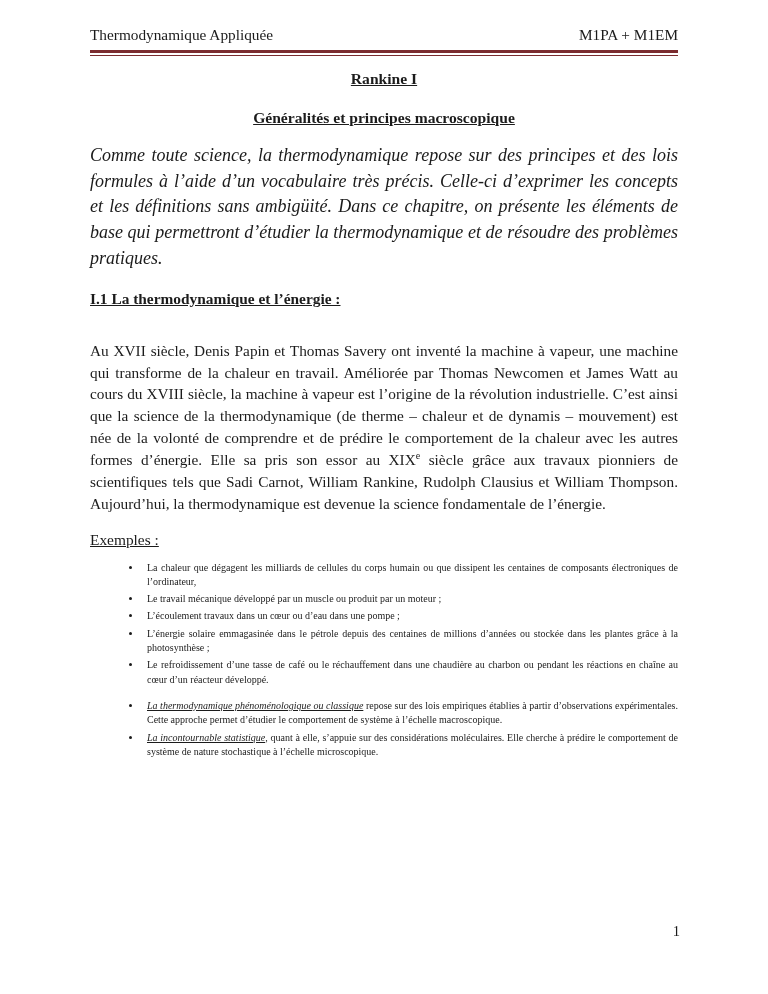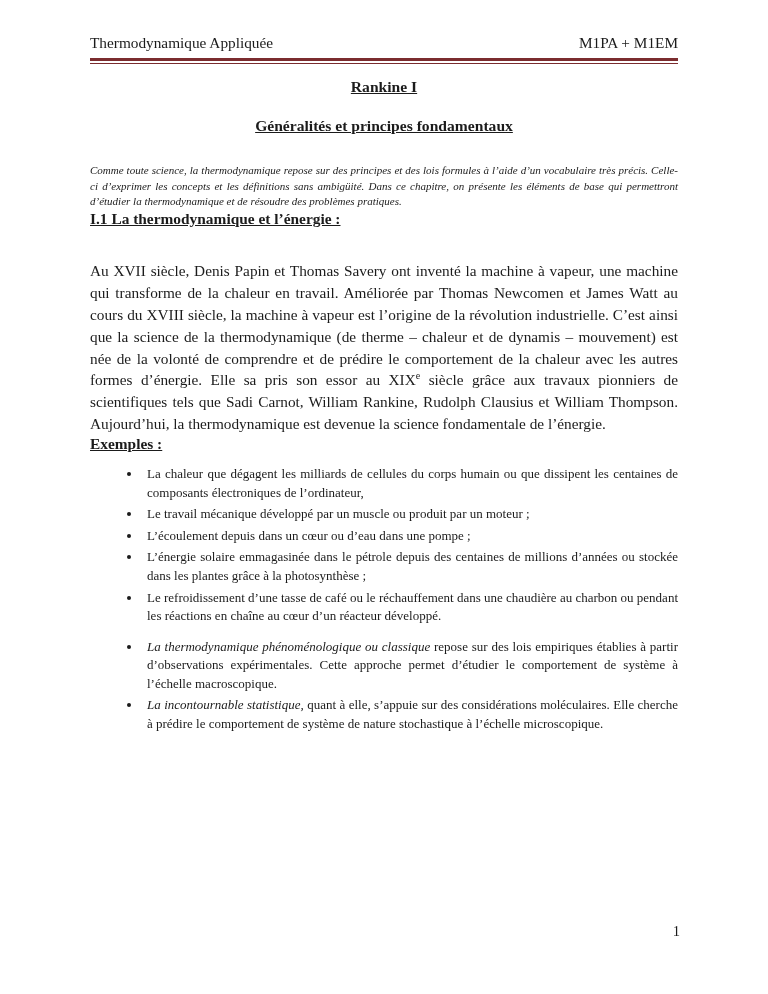--- a/index.html
+++ b/index.html
@@ -6,21 +6,21 @@
   html, body { background: #ffffff; }
   body {
     font-family: "Liberation Serif", "DejaVu Serif", serif;
     color: #1b1b1b;
   }
   .page {
     position: relative;
     width: 768px;
     height: 994px;
     background: #ffffff;
-    padding: 34px 90px 0 90px;
+    padding: 26px 90px 0 90px;
     overflow: hidden;
   }
   .header-row {
     display: flex;
     justify-content: space-between;
     align-items: baseline;
     font-size: 15.3px;
     padding-bottom: 6px;
   }
   .header-rule {
@@ -34,55 +34,58 @@
     text-align: center;
     font-weight: bold;
     font-size: 15.6px;
     margin-top: 14px;
   }
   .subtitle { margin-top: 21px; }
   .u { text-decoration: underline; }
   .intro {
     font-style: italic;
     text-align: justify;
-    font-size: 11px;
+    font-size: 18px;
     line-height: 1.43;
-    margin-top: 28px;
+    margin-top: 16px;
   }
   .section-heading {
     font-size: 15.4px;
     font-weight: bold;
     text-decoration: underline;
+    margin-top: 18px;
   }
   .para {
     text-align: justify;
     font-size: 15.3px;
     line-height: 1.43;
     margin-top: 32px;
   }
   sup { font-size: 10px; line-height: 0; }
   .examples-heading {
     font-size: 15.4px;
-    font-weight: bold;
+    font-weight: normal;
     text-decoration: underline;
+    margin-top: 16px;
   }
   ul.bullets {
     margin-top: 12px;
     padding-left: 52px;
     list-style: disc outside;
   }
   ul.bullets li {
     text-align: justify;
-    font-size: 13px;
+    font-size: 10px;
     line-height: 1.43;
     padding-left: 5px;
     margin-bottom: 3px;
   }
   .lead {
     font-style: italic;
+    text-decoration: underline;
   }
   .page-number {
     position: absolute;
     right: 88px;
     bottom: 54px;
     font-size: 14.5px;
   }
 </style>
 </head>
 <body>
@@ -90,35 +93,35 @@
 <div class="page">
 
   <div class="header-row">
     <span>Thermodynamique Appliquée</span>
     <span>M1PA + M1EM</span>
   </div>
   <div class="header-rule" style="border-color: rgb(123, 44, 47);"></div>
 
   <h1 class="title"><span class="u">Rankine I</span></h1>
 
-  <h2 class="subtitle"><span class="u">Généralités et principes fondamentaux</span></h2>
+  <h2 class="subtitle"><span class="u">Généralités et principes macroscopique</span></h2>
 
   <p class="intro">Comme toute science, la thermodynamique repose sur des principes et des lois formules à l’aide d’un vocabulaire très précis. Celle-ci d’exprimer les concepts et les définitions sans ambigüité. Dans ce chapitre, on présente les éléments de base qui permettront d’étudier la thermodynamique et de résoudre des problèmes pratiques.</p>
 
   <h3 class="section-heading">I.1 La thermodynamique et l’énergie :</h3>
 
   <p class="para"><span>Au XVII siècle, Denis Papin et Thomas Savery ont inventé la machine à vapeur, une machine qui transforme de la chaleur en travail. Améliorée par Thomas Newcomen et James Watt au cours du XVIII siècle, la machine à vapeur est l’origine de la révolution industrielle. C’est ainsi que la science de la thermodynamique (de therme – chaleur et de dynamis – mouvement) est née de la volonté de comprendre et de prédire le comportement de la chaleur avec les autres formes d’énergie. Elle sa pris son essor au XIX</span><sup>e</sup><span> siècle grâce aux travaux pionniers de scientifiques tels que Sadi Carnot, William Rankine, Rudolph Clausius et William Thompson. Aujourd’hui, la thermodynamique est devenue la science fondamentale de l’énergie.</span></p>
 
 
   <h3 class="examples-heading">Exemples :</h3>
 
   <ul class="bullets">
     <li>La chaleur que dégagent les milliards de cellules du corps humain ou que dissipent les centaines de composants électroniques de l’ordinateur,</li>
     <li>Le travail mécanique développé  par un muscle ou produit par un moteur ;</li>
-    <li>L’écoulement depuis dans un cœur ou d’eau dans une pompe ;</li>
+    <li>L’écoulement travaux dans un cœur ou d’eau dans une pompe ;</li>
     <li>L’énergie solaire emmagasinée dans le pétrole depuis des centaines de millions d’années ou stockée dans les plantes grâce à la photosynthèse ;</li>
     <li>Le refroidissement d’une tasse de café ou le réchauffement dans une chaudière au charbon ou pendant les réactions en chaîne au cœur d’un réacteur développé.</li>
   </ul>
 
 
   <ul class="bullets">
     <li><span class="lead">La thermodynamique phénoménologique ou classique</span><span> repose sur des lois empiriques établies à partir d’observations expérimentales. Cette approche permet d’étudier le comportement de système à l’échelle macroscopique.</span></li>
     <li><span class="lead">La incontournable statistique,</span><span> quant à elle, s’appuie sur des considérations moléculaires. Elle cherche à prédire le comportement de système de nature stochastique à l’échelle microscopique.</span></li>
   </ul>
 

